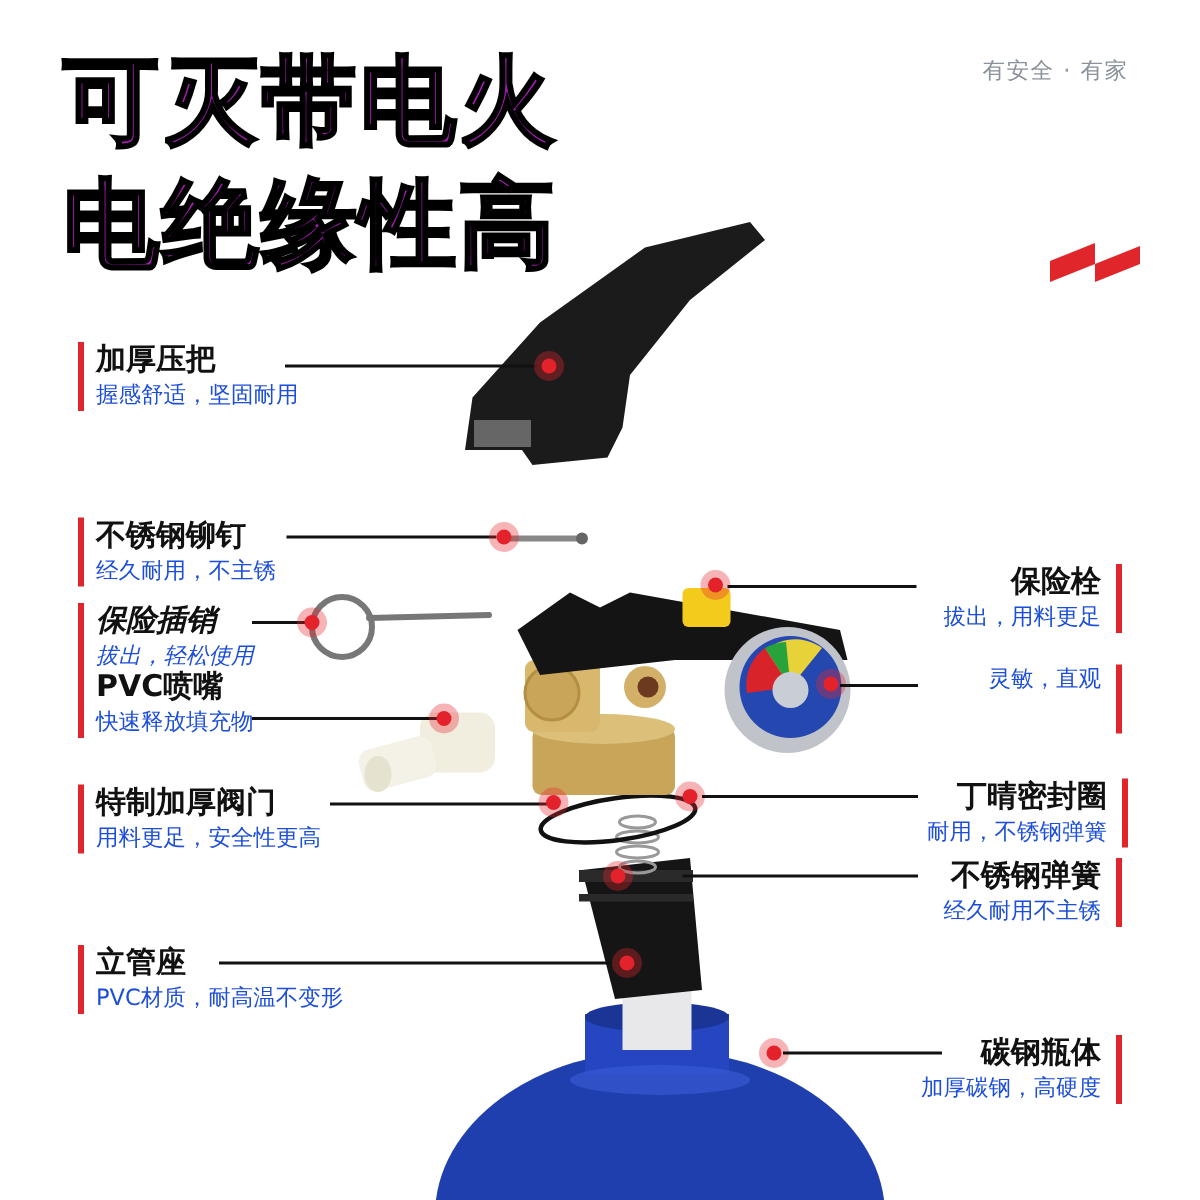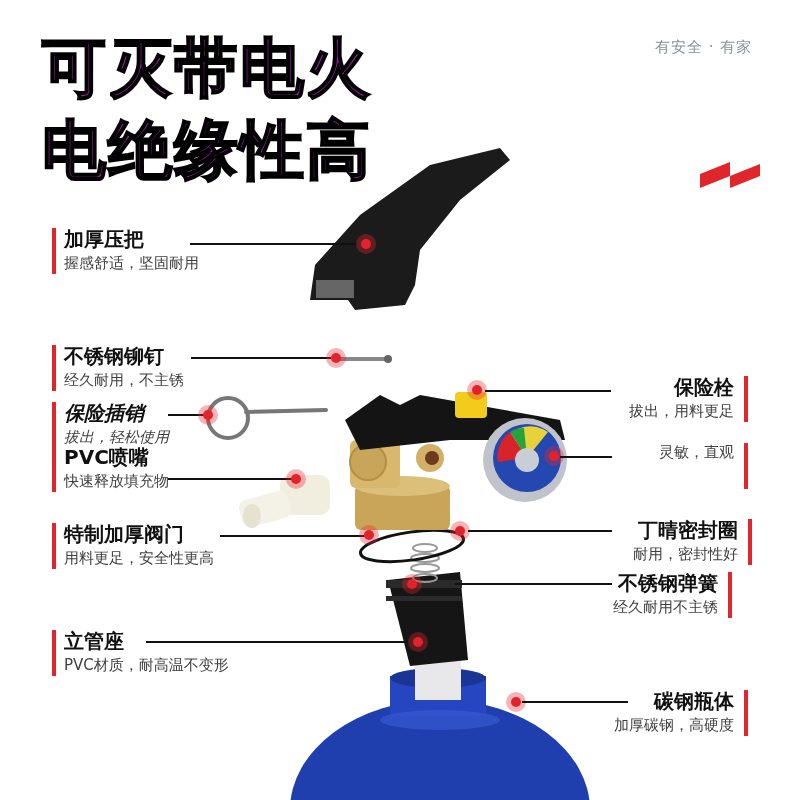--- a/index.html
+++ b/index.html
@@ -7,21 +7,21 @@
   .title { position: absolute; left: 42px; font-size: 64px; font-weight: 900; color: #a21caf; letter-spacing: 2px; line-height: 1; -webkit-text-stroke: 2px #000; }
   .title1 { top: 36px; }
   .title2 { top: 118px; }
   .slogan { position: absolute; top: 38px; left: 655px; font-size: 15px; color: #8a929c; letter-spacing: 1px; }
   .logo-mark { position: absolute; top: 162px; left: 700px; width: 60px; height: 26px; }
   .label { position: absolute; }
   .label .bar { position: absolute; top: 2px; width: 4px; height: 46px; background: #e0262a; }
   .label.left .bar { left: 0; }
   .label.right .bar { right: 0; }
   .label .name { font-size: 20px; font-weight: bold; color: #111; line-height: 26px; white-space: nowrap; }
-  .label .desc { font-size: 15px; color: #404040; line-height: 22px; white-space: nowrap; }
+  .label .desc { font-size: 15px; color: #1d4ed8; line-height: 22px; white-space: nowrap; }
   .label.left { padding-left: 20px; }
   .label.left .name, .label.left .desc { margin-left: -8px; }
   .label.right { text-align: right; padding-right: 14px; }
   .leader { position: absolute; height: 1.5px; background: #111; }
   .dot { position: absolute; width: 20px; height: 20px; border-radius: 50%; background: rgba(230,40,50,0.35); }
   .dot::after { content: ""; position: absolute; left: 5px; top: 5px; width: 10px; height: 10px; border-radius: 50%; background: #e3222b; }
   svg.art { position: absolute; left: 0; top: 0; }
 </style>
 </head>
 <body>
@@ -162,26 +162,26 @@
 <div class="label right" style="right:52px; top:441px;">
   <div class="bar"></div>
   <div class="desc">灵敏，直观</div>
 </div>
 <div class="dot" style="left:544px; top:446px;"></div>
 <div class="leader" style="left:560px; top:456px; width:52px;"></div>
 
 <div class="label right" style="right:48px; top:517px;">
   <div class="bar"></div>
   <div class="name">丁晴密封圈</div>
-  <div class="desc">耐用，密封性好</div>
+  <div class="desc">耐用，不锈钢弹簧</div>
 </div>
 <div class="dot" style="left:450px; top:521px;"></div>
 <div class="leader" style="left:468px; top:530px; width:144px;"></div>
 
-<div class="label right" style="right:68px; top:570px;">
+<div class="label right" style="right:52px; top:570px;">
   <div class="bar"></div>
   <div class="name">不锈钢弹簧</div>
   <div class="desc">经久耐用不主锈</div>
 </div>
 <div class="dot" style="left:402px; top:574px;"></div>
 <div class="leader" style="left:455px; top:583px; width:157px;"></div>
 
 <div class="label right" style="right:52px; top:688px;">
   <div class="bar"></div>
   <div class="name">碳钢瓶体</div>

